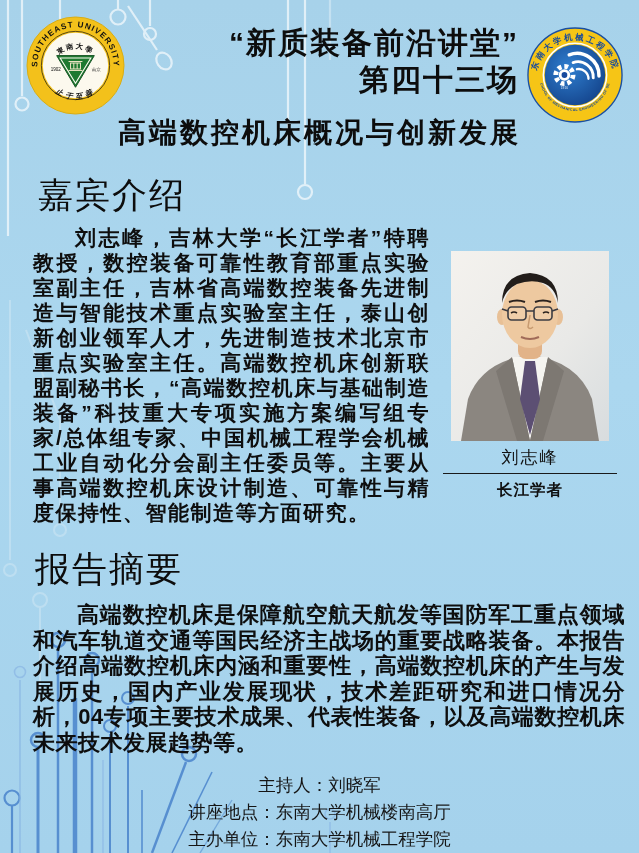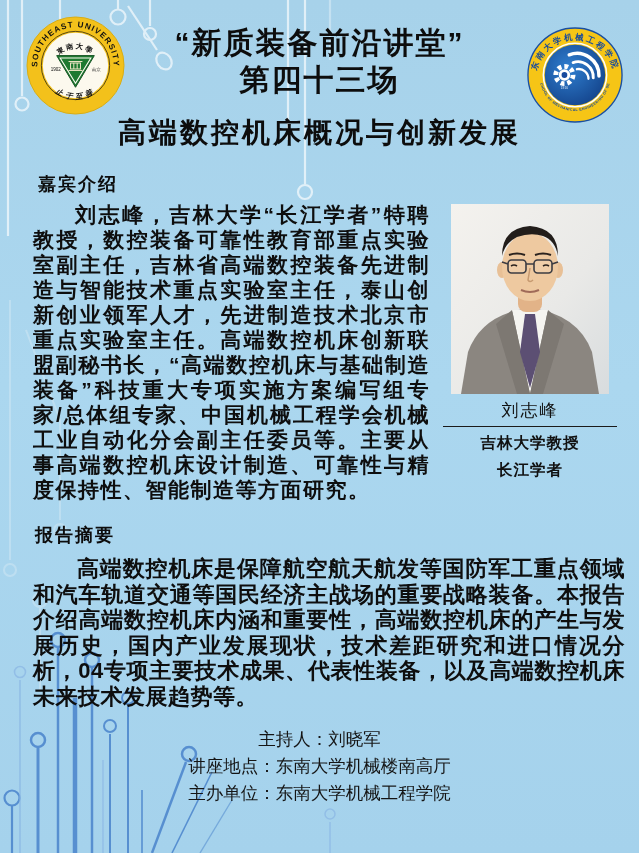--- a/index.html
+++ b/index.html
@@ -10,27 +10,27 @@
   }
   .poster{
     position:relative;width:639px;height:853px;overflow:hidden;
     background:linear-gradient(180deg,#a7d2ea 0%,#abd7ef 45%,#a5d2ec 100%);
   }
   .circuit{position:absolute;inset:0;pointer-events:none;}
   .content{position:relative;z-index:2;}
   .logo{position:absolute;z-index:3;}
   .logo-left{left:26px;top:16px;width:99px;height:99px;}
   .logo-right{left:527px;top:27px;width:96px;height:96px;}
-  .titles{padding:24px 120px 0;text-align:center;font-weight:800;
+  .titles{padding:24px 120px 0;text-align:right;font-weight:800;
           font-size:30px;line-height:37px;letter-spacing:2px;color:#0d0d0d;}
   .lecture-title{margin:16px 0 0;text-align:center;font-size:28px;font-weight:800;
           letter-spacing:3px;color:#0d0d0d;}
-  h2.section{margin:0;font-size:18px;font-weight:700;letter-spacing:2px;color:#0d0d0d;}
+  h2.section{margin:0;font-size:35px;font-weight:400;letter-spacing:2px;color:#0d0d0d;}
   .guest h2{margin:20px 0 0 38px;}
-  .guest-body{display:flex;margin:6px 14px 0 33px;gap:14px;}
+  .guest-body{display:flex;margin:6px 14px 0 33px;gap:14px;align-items:center;}
   .bio{width:397px;margin:0;font-size:21px;line-height:25px;font-weight:700;
        text-align:justify;text-indent:2em;letter-spacing:1.5px;color:#0e0e0e;}
   .speaker{margin:2px 0 0;width:172px;flex:none;text-align:center;}
   .photo{width:158px;height:190px;margin:0 auto;display:block;}
   .speaker-name{margin-top:5px;font-size:17px;font-weight:400;letter-spacing:2px;}
   .caption-divider{height:0;border-top:1.5px solid #1a1a1a;margin:4px -1px 0;}
   .speaker-title{margin-top:6px;font-size:15.5px;font-weight:700;letter-spacing:1px;}
   .abstract h2{margin:21px 0 0 35px;}
   .abstract p{margin:9px 14px 0 33px;font-size:22px;line-height:25.5px;font-weight:700;
        text-align:justify;text-indent:2em;letter-spacing:0.5px;color:#0e0e0e;}
@@ -204,21 +204,20 @@
               <path d="M75,60 L83,60 M57,60 L51,58 M101,60 L107,58" fill="none"></path>
             </g>
             <path d="M66,62 Q63,60 60,62" stroke="#2a221e" stroke-width="1.6" fill="none"></path>
             <path d="M98,62 Q95,60 92,62" stroke="#2a221e" stroke-width="1.6" fill="none"></path>
             <path d="M79,64 L77,76 Q79,79 82,76" stroke="#c79a70" stroke-width="1.5" fill="none"></path>
             <path d="M70,86 Q79,90 88,86" stroke="#a06a58" stroke-width="2" fill="none"></path>
           </svg>
           <figcaption>
             <div class="speaker-name">刘志峰</div>
             <div class="caption-divider"></div>
-            <div class="speaker-title">吉林大学教授</div>
             <div class="speaker-title">长江学者</div>
           </figcaption>
         </figure>
       </div>
     </section>
 
     <section class="abstract">
       <h2 class="section">报告摘要</h2>
       <p>高端数控机床是保障航空航天航发等国防军工重点领域和汽车轨道交通等国民经济主战场的重要战略装备。本报告介绍高端数控机床内涵和重要性，高端数控机床的产生与发展历史，国内产业发展现状，技术差距研究和进口情况分析，04专项主要技术成果、代表性装备，以及高端数控机床未来技术发展趋势等。</p>
     </section>

